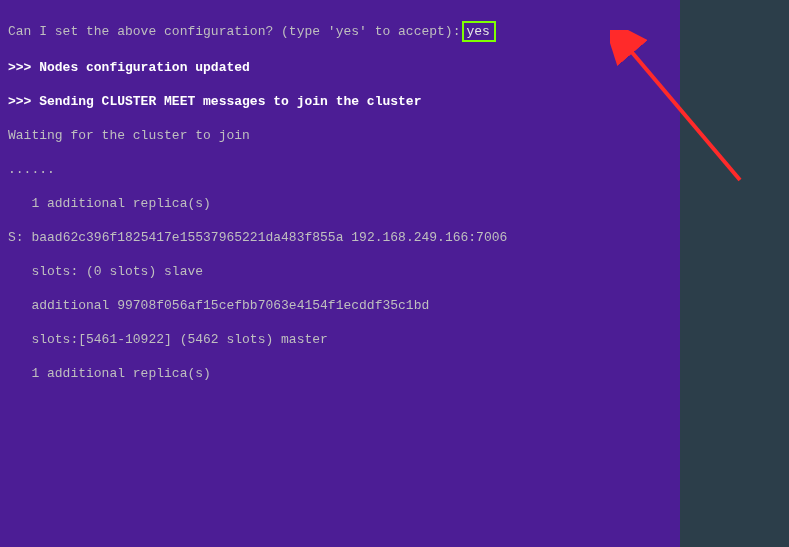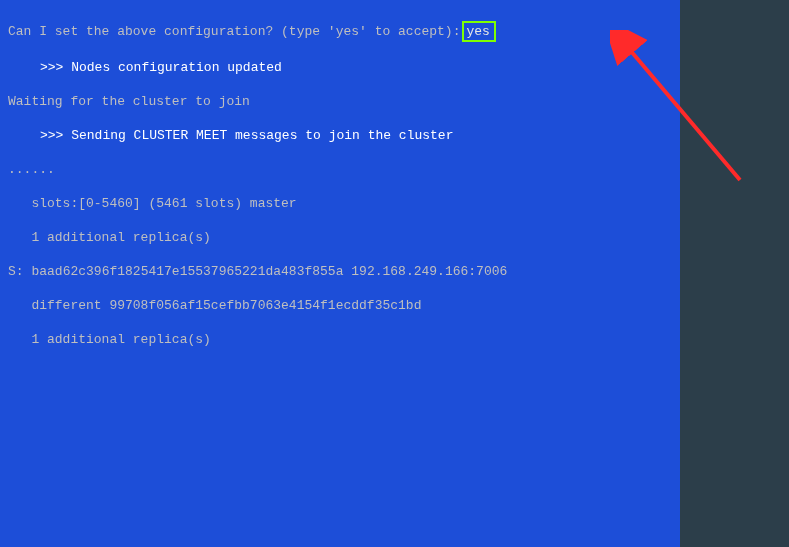--- a/index.html
+++ b/index.html
@@ -7,30 +7,30 @@
     background: #2c3e4a;
     width: 789px;
     height: 547px;
     overflow: hidden;
     font-family: "Courier New", Consolas, monospace;
     font-size: 13px;
     line-height: 17px;
     position: relative;
   }
   .terminal {
-    background: #1d4ed8;
+    background: #4c1d95;
     color: #e6e6e6;
     padding: 4px 8px 8px 8px;
     width: 680px;
     height: 547px;
     white-space: pre;
   }
   .line { white-space: pre; }
   .gray { color: #bfbfbf; }
-  .white-bold { color: #ffffff; font-weight: normal; margin-left: 32px; }
+  .white-bold { color: #ffffff; font-weight: bold; }
   .yes-box {
     display: inline-block;
     border: 2px solid #7fff00;
     padding: 0 4px 0 2px;
     color: #e6e6e6;
     margin-left: 2px;
   }
   .arrow-annot {
     position: absolute;
     left: 610px;
@@ -39,27 +39,28 @@
     height: 170px;
     pointer-events: none;
   }
 </style>
 </head>
 <body>
 
 <div class="terminal">
 <div class="line"><span class="gray">Can I set the above configuration? (type 'yes' to accept):</span><span class="yes-box">yes</span></div>
 <div class="line white-bold">&gt;&gt;&gt; Nodes configuration updated</div>
+<div class="line white-bold">&gt;&gt;&gt; Sending CLUSTER MEET messages to join the cluster</div>
 <div class="line gray">Waiting for the cluster to join</div>
-<div class="line white-bold">&gt;&gt;&gt; Sending CLUSTER MEET messages to join the cluster</div>
 <div class="line gray">......</div>
-<div class="line gray">   slots:[0-5460] (5461 slots) master</div>
 <div class="line gray">   1 additional replica(s)</div>
 <div class="line gray"><span>S:</span> <span>baad62c396f1825417e15537965221da483f855a</span> <span>192.168.249.166:7006</span></div>
-<div class="line gray">   different 99708f056af15cefbb7063e4154f1ecddf35c1bd</div>
+<div class="line gray">   slots: (0 slots) slave</div>
+<div class="line gray">   additional 99708f056af15cefbb7063e4154f1ecddf35c1bd</div>
+<div class="line gray">   slots:[5461-10922] (5462 slots) master</div>
 <div class="line gray">   1 additional replica(s)</div>
 
 
 
 
 
 
 
 
 

